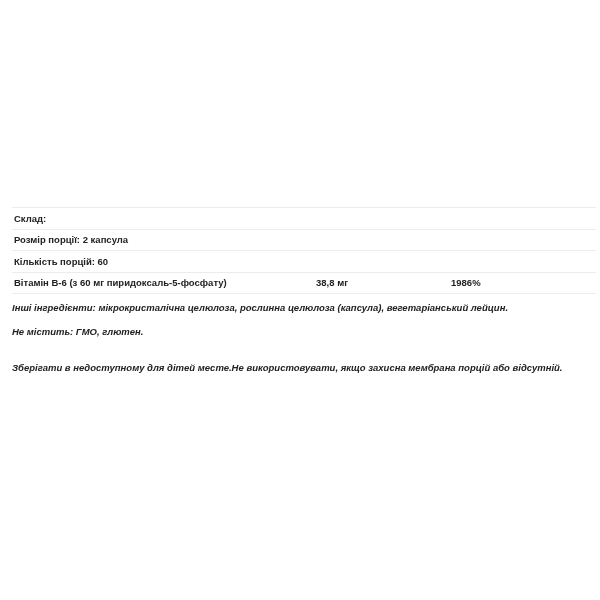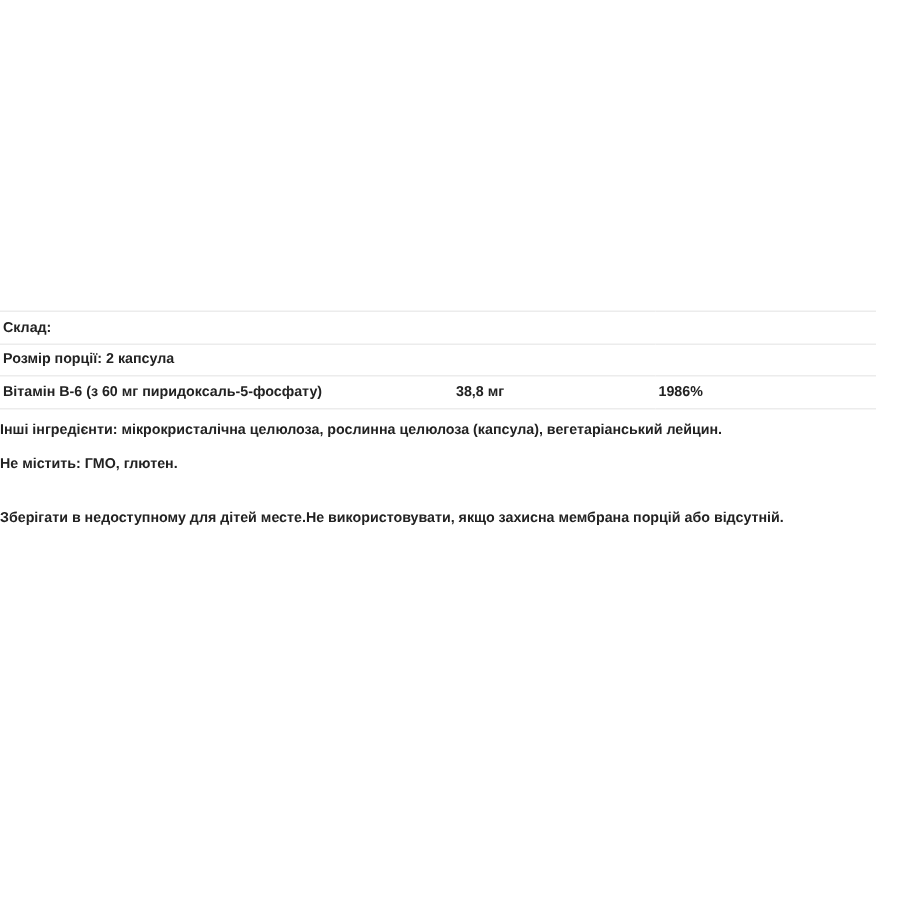--- a/index.html
+++ b/index.html
@@ -11,21 +11,21 @@
       overflow: hidden;
     }
     body {
       font-family: "Liberation Sans", "DejaVu Sans", sans-serif;
       color: #222222;
       font-size: 9.5px;
       position: relative;
     }
     .panel {
       position: absolute;
-      left: 0;
+      left: 12px;
       top: 207px;
       width: 584px;
     }
     table.facts {
       width: 100%;
       border-collapse: collapse;
       border-top: 1px solid #ececec;
     }
     table.facts td {
       height: 20.5px;
@@ -35,36 +35,40 @@
       vertical-align: middle;
       white-space: nowrap;
     }
     td.c1 { width: 300px; }
     td.c2 { width: 133px; }
     .notes {
       margin-top: 8px;
       padding-left: 0;
       font-weight: bold;
       line-height: 12.5px;
+      font-style: italic;
     }
     .notes p {
       margin: 0 0 11px 0;
     }
   </style>
 </head>
 <body>
 
 <div class="panel">
   <table class="facts">
     <tbody>
       <tr>
         <td colspan="3">Склад:</td>
       </tr>
       <tr>
         <td colspan="3">Розмір порції: 2 капсула</td>
+      </tr>
+      <tr>
+        <td colspan="3">Кількість порцій: 60</td>
       </tr>
       <tr>
         <td class="c1">Вітамін В-6 (з 60 мг пиридоксаль-5-фосфату)</td>
         <td class="c2">38,8 мг</td>
         <td>1986%</td>
       </tr>
     </tbody>
   </table>
 
   <div class="notes">

